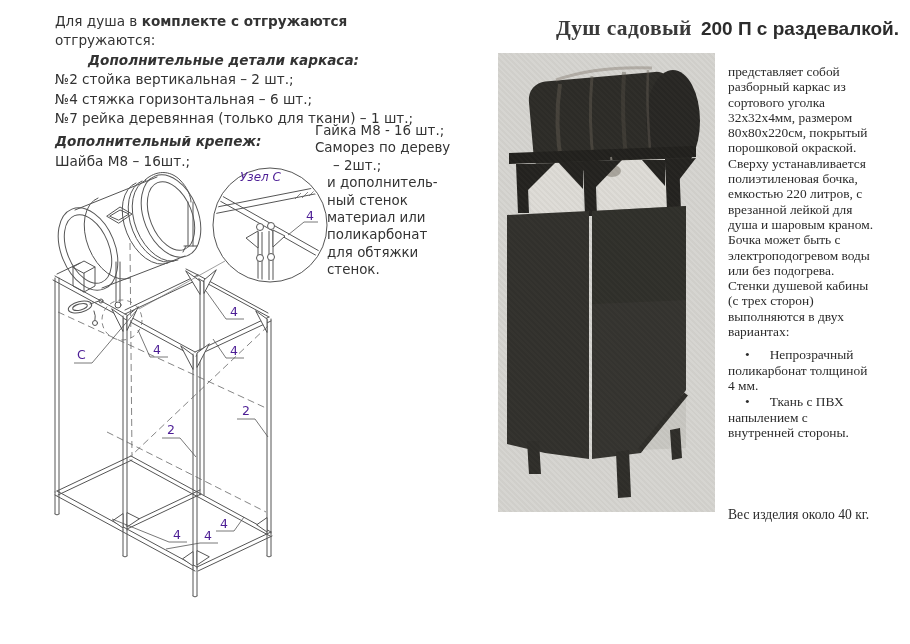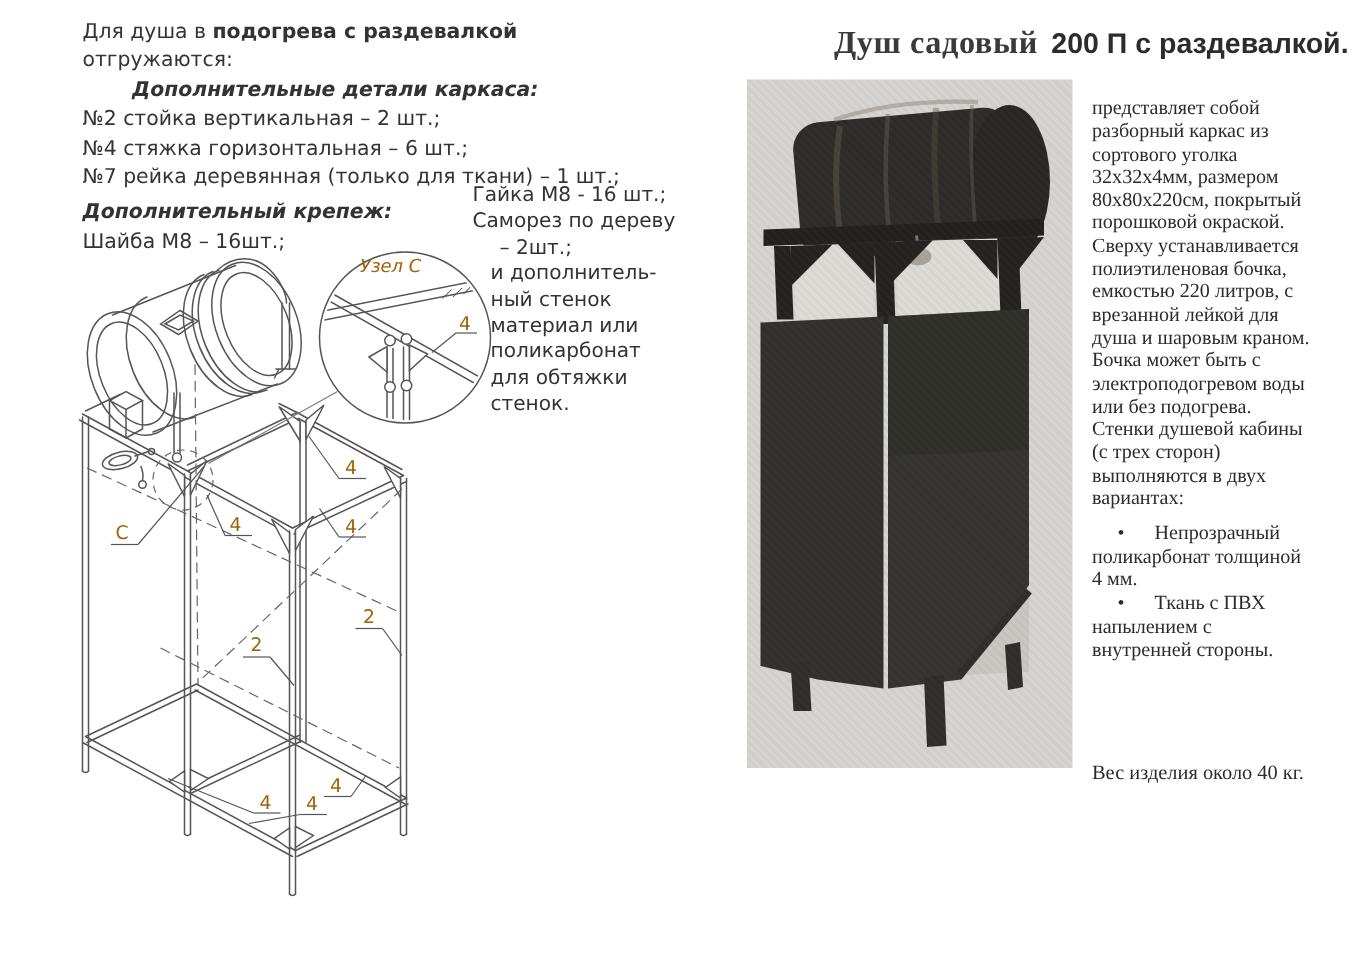--- a/index.html
+++ b/index.html
@@ -20,33 +20,33 @@
   .title .t-sans{font-family:"Liberation Sans",sans-serif;font-weight:bold;
                  font-size:19px;color:#2c2c2c;margin-left:9px;}
   
   .rcol{font-family:"Liberation Serif",serif;font-size:13.4px;
         line-height:15.3px;color:#2b2b2b;width:190px;}
   .rcol .bl-row{margin-top:1px;}
   .rcol .bullet{display:inline-block;padding-left:17px;}
   .rcol .btext{display:inline-block;padding-left:20px;text-align:center;}
   .weight{font-family:"Liberation Serif",serif;font-size:13.6px;color:#2b2b2b;margin-top:36px;}
   
-  .dlabel{font-size:12.5px;color:#a16207;font-family:"DejaVu Sans",sans-serif;}
+  .dlabel{font-size:12.5px;color:#4c1d95;font-family:"DejaVu Sans",sans-serif;}
   .dlabel.it{font-style:italic;font-size:12px;}
   
   .photo{background:#d6d5d1;}
   .photo:after{content:"";position:absolute;inset:0;
      background-image:repeating-linear-gradient(45deg,rgba(110,105,95,.06) 0 2px,transparent 2px 4px);}
   svg{display:block;}
 </style>
 </head>
 <body>
 
 <div class="abs tblock" style="left:55px;top:12px;width:380px">
-  <div><span>Для душа в </span><b>подогрева с раздевалкой</b><span> отгружаются:</span></div>
+  <div><span>Для душа в </span><b>комплекте с отгружаются</b><span> отгружаются:</span></div>
   <div class="ind bi">Дополнительные детали каркаса:</div>
   <div>№2 стойка вертикальная – 2 шт.;</div>
   <div>№4 стяжка горизонтальная – 6 шт.;</div>
   <div>№7 рейка деревянная (только для ткани) – 1 шт.;</div>
   <div class="bi" style="margin-top:4px">Дополнительный крепеж:</div>
   <div>Шайба М8 – 16шт.;</div>
 </div>
 
 <div class="abs mid" style="left:315px;top:122px;width:150px">
   <div>Гайка М8 - 16 шт.;</div>

